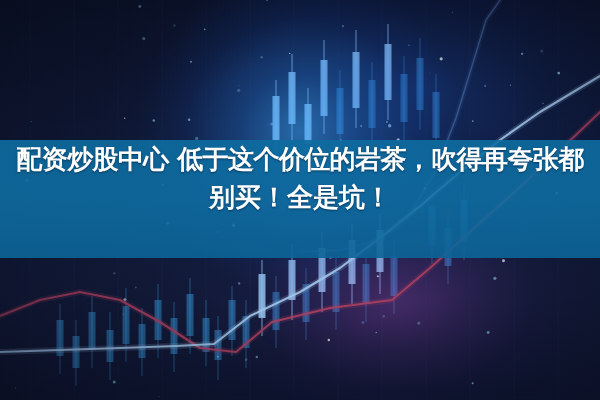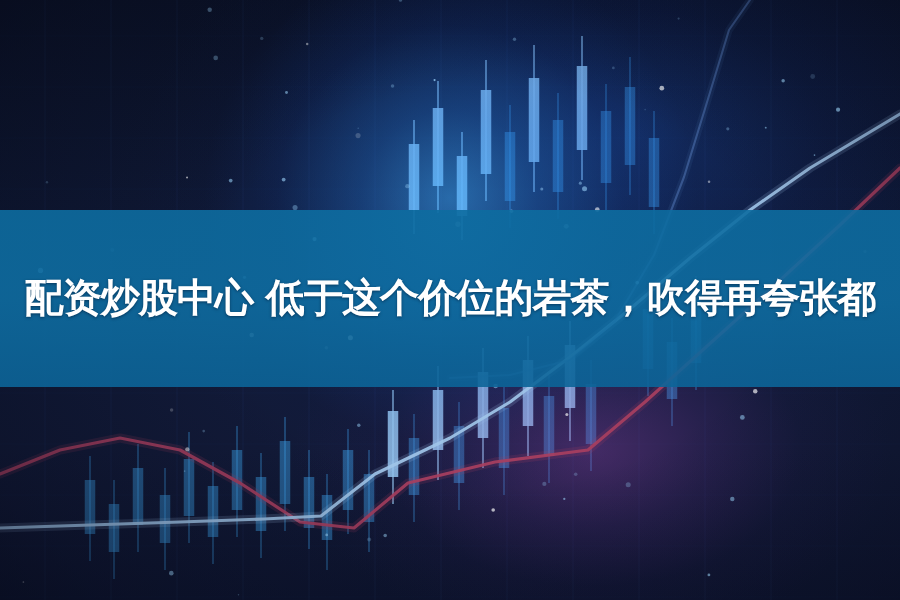--- a/index.html
+++ b/index.html
@@ -78,21 +78,20 @@
     width: 600px;
     top: 140px;
     height: 118px;
     background: linear-gradient(180deg,
         rgba(13,108,160,0.90) 0%,
         rgba(14,110,163,0.88) 50%,
         rgba(12,100,152,0.90) 100%);
     display: flex;
     flex-direction: column;
     align-items: center;
-    justify-content: center;
     box-sizing: border-box;
   }
   #banner-text {
     width: 600px;
     text-align: center;
     color: #ffffff;
     font-size: 26px;
     font-weight: bold;
     line-height: 38px;
     letter-spacing: 0px;
@@ -298,16 +297,17 @@
       <circle cx="163.0" cy="184.9" r="1.06" fill="#9fd8ff" opacity="0.39"></circle>
       <circle cx="238.7" cy="90.4" r="1.71" fill="#ffffff" opacity="0.19"></circle>
       <circle cx="135.8" cy="287.4" r="0.89" fill="#9fd8ff" opacity="0.30"></circle>
     </svg>
 
   <div class="layer" id="vignette"></div>
 
   <div id="banner">
     <div id="banner-text">
       <span class="tline" id="tline1">配资炒股中心 低于这个价位的岩茶，吹得再夸张都</span>
+      <span class="tline" id="tline2">别买！全是坑！</span>
     </div>
   </div>
 
 </div>
 
 </body></html>

